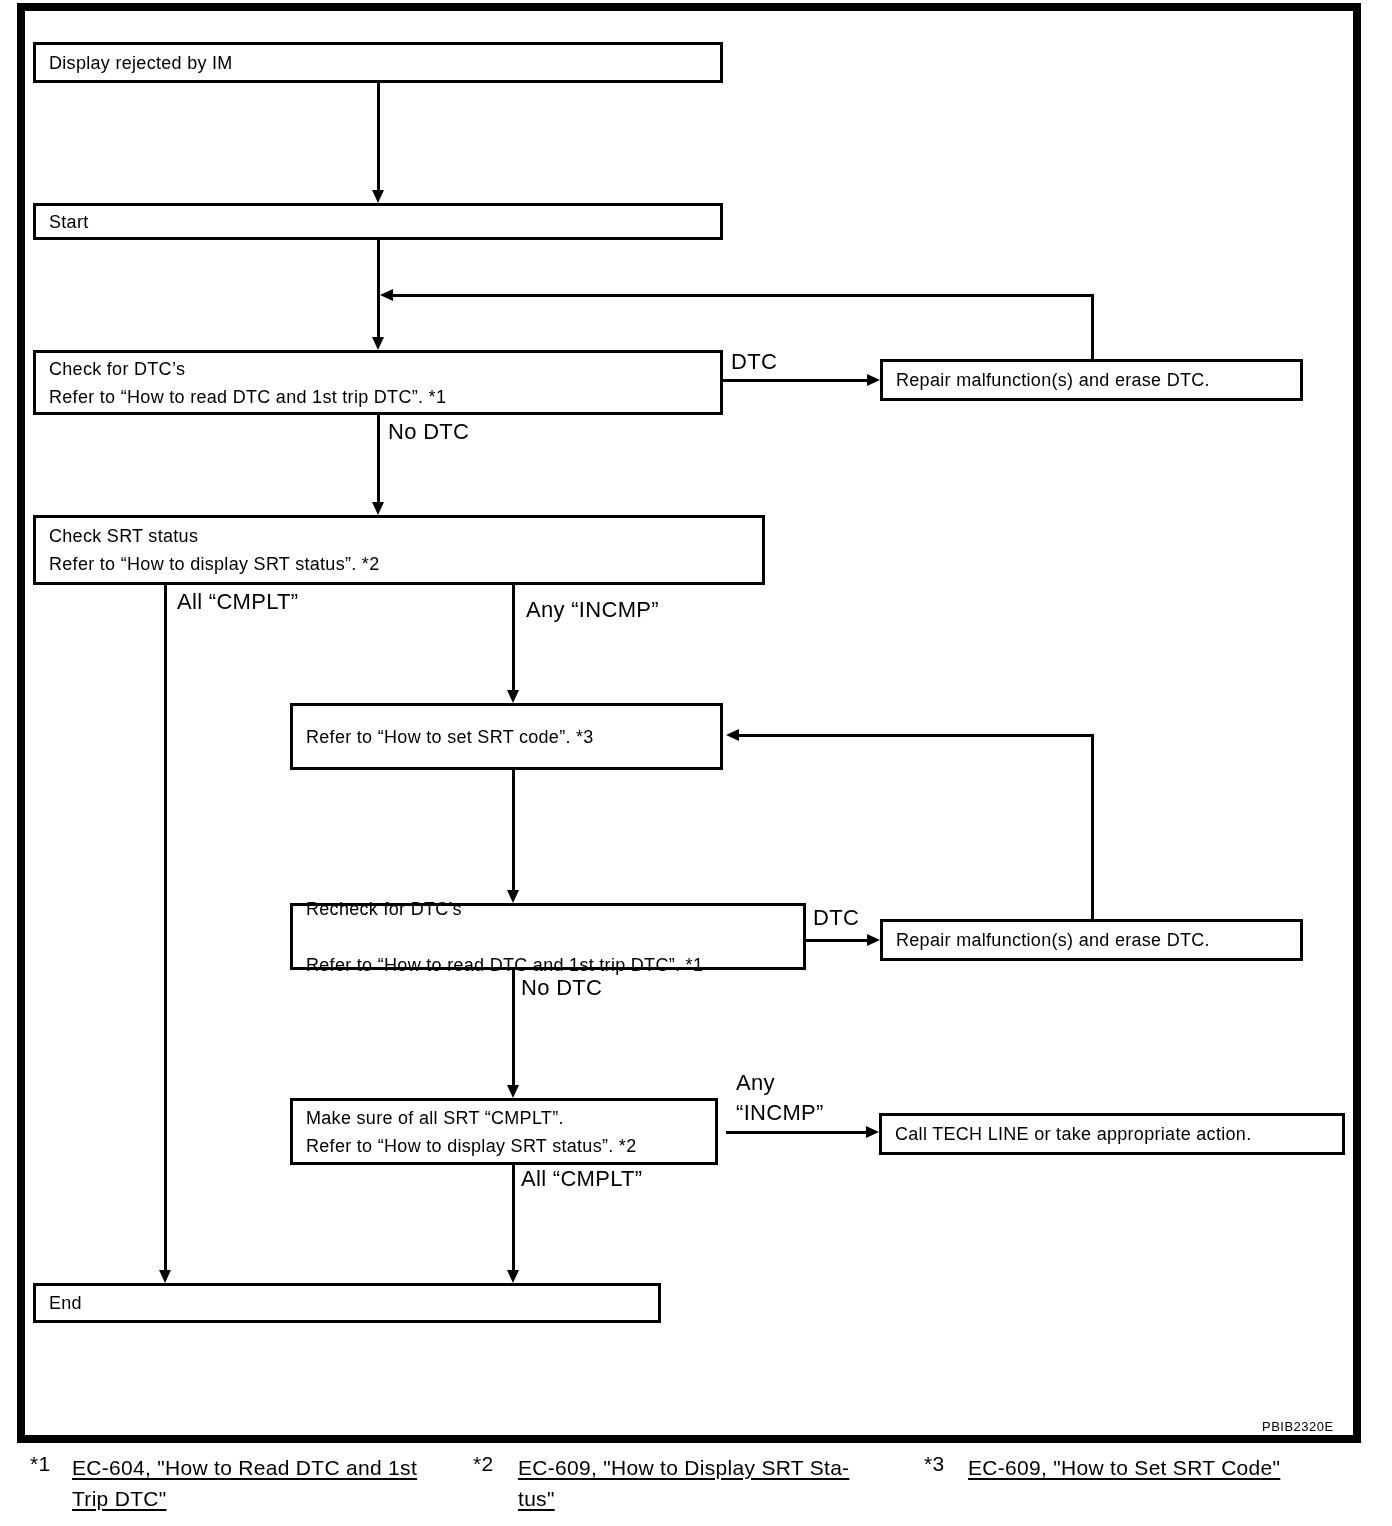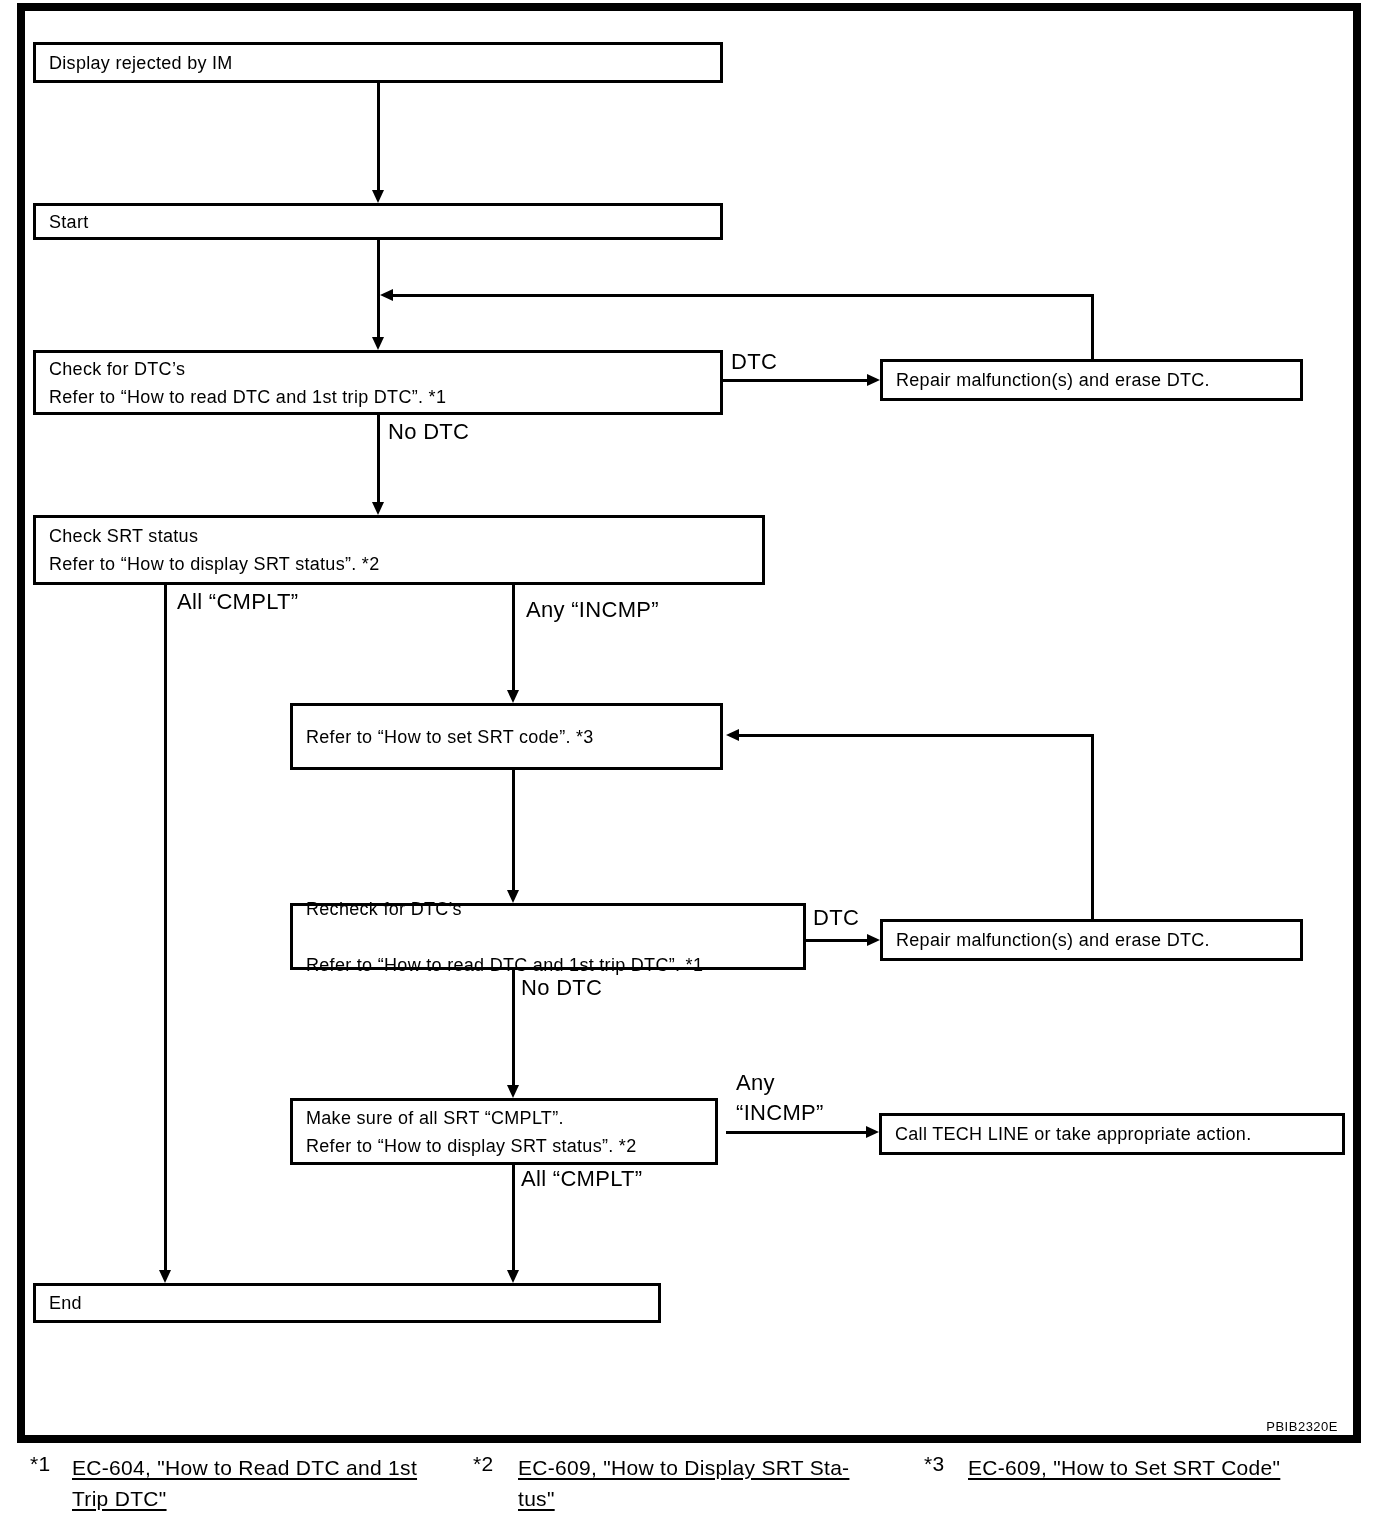--- a/index.html
+++ b/index.html
@@ -132,21 +132,21 @@
   <div class="lbl" style="left:177px; top:591px;">All “CMPLT”</div>
   <div class="lbl" style="left:526px; top:591px;margin-top:8px;">Any “INCMP”</div>
   <div class="lbl" style="left:813px; top:907px;">DTC</div>
   <div class="lbl" style="left:521px; top:977px;">No DTC</div>
   <div class="lbl" style="left:736px; top:1068px;">
     <span>Any</span>
     <span>“INCMP”</span>
   </div>
   <div class="lbl" style="left:521px; top:1168px;">All “CMPLT”</div>
 
-  <div class="code" style="left:1262px; top:1419px; width:76px; text-align:right;">PBIB2320E</div>
+  <div class="code" style="left:1262px; top:1419px; width:76px; text-align:left;">PBIB2320E</div>
 
   <div class="fn-marker" style="left:30px; top:1452px;">*1</div>
   <div class="fn-text" style="left:72px; top:1452px;">
     <span>EC-604, "How to Read DTC and 1st</span>
     <span>Trip DTC"</span>
   </div>
 
   <div class="fn-marker" style="left:473px; top:1452px;">*2</div>
   <div class="fn-text" style="left:518px; top:1452px;">
     <span>EC-609, "How to Display SRT Sta-</span>

